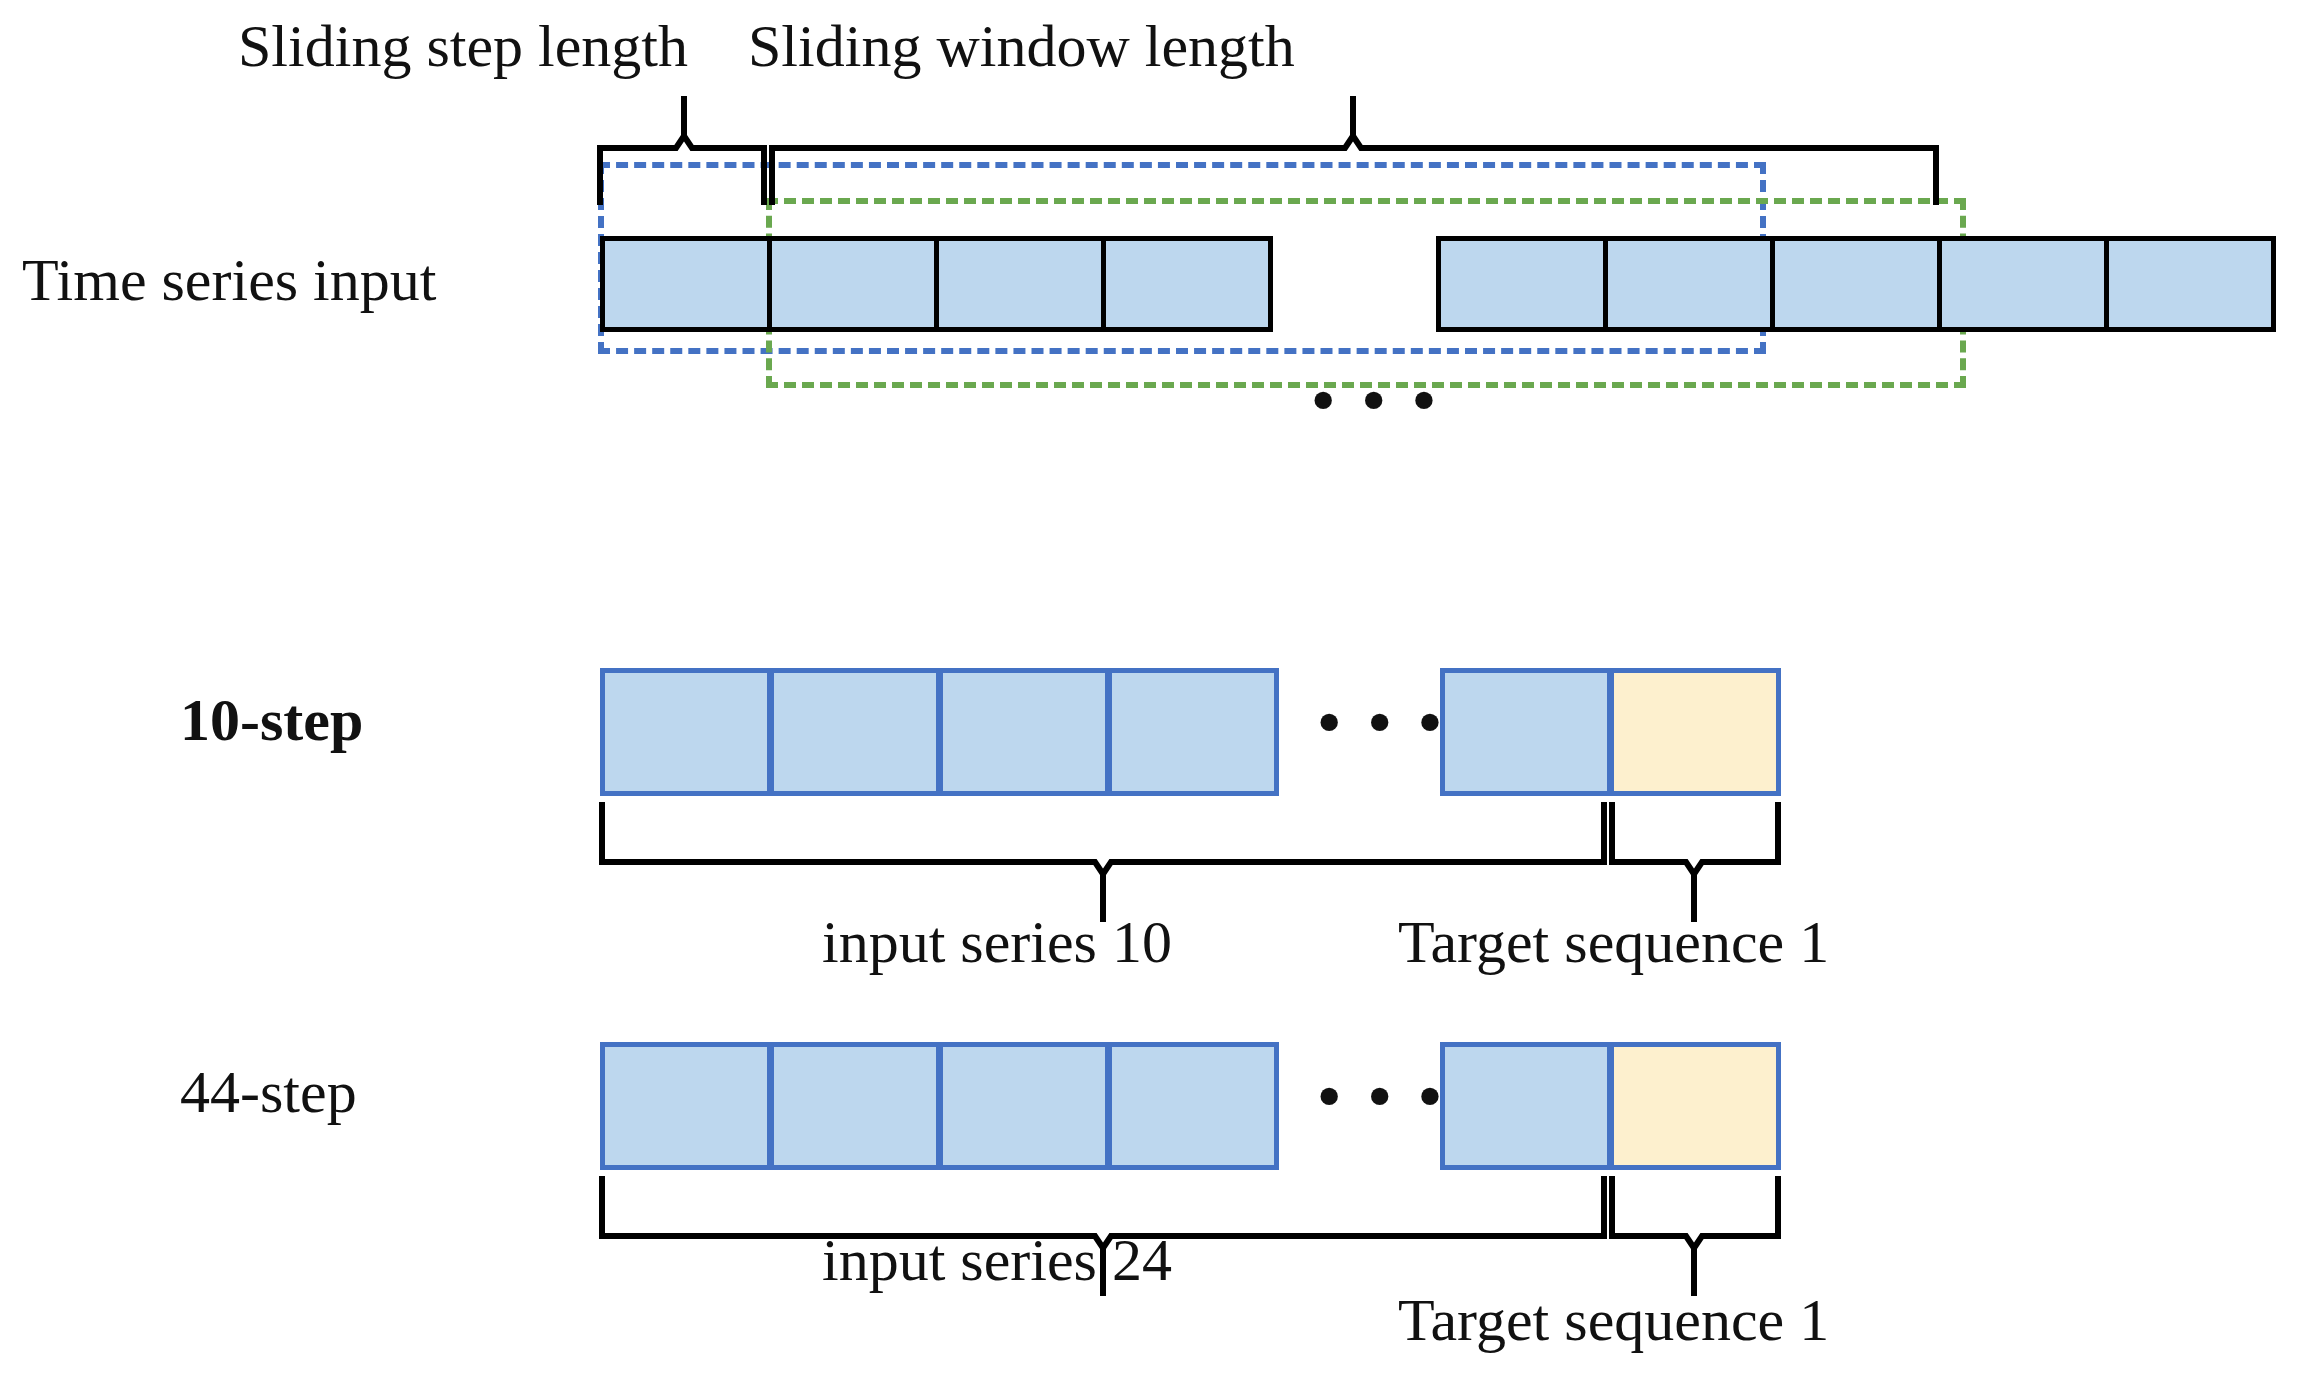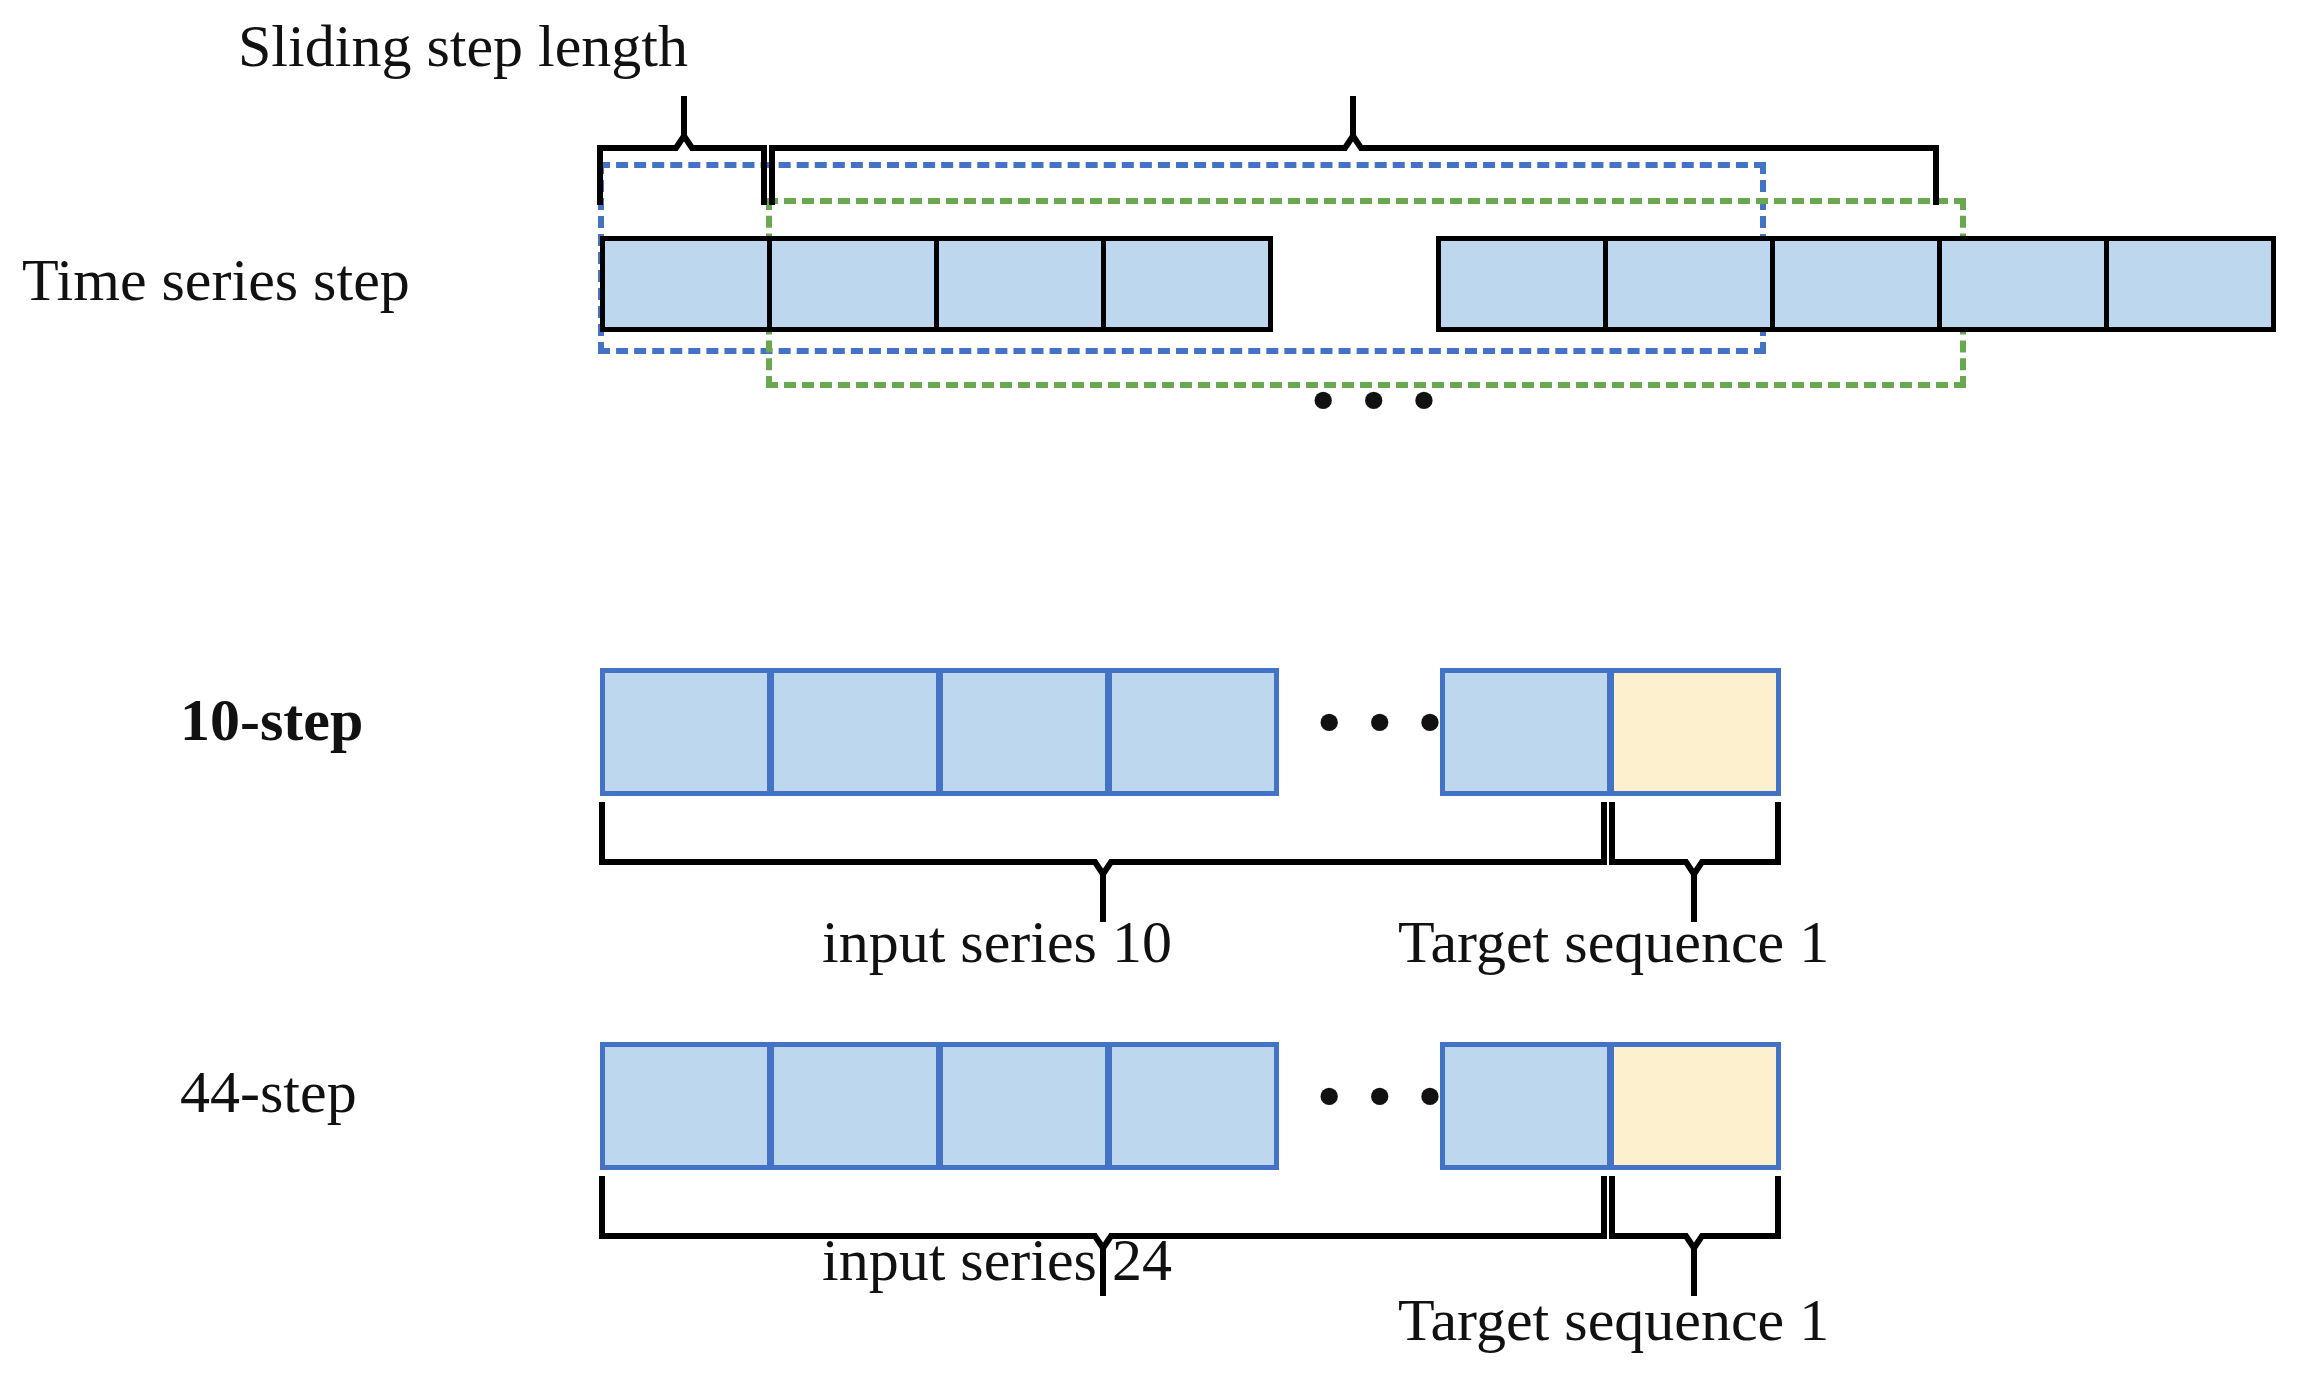--- a/index.html
+++ b/index.html
@@ -20,22 +20,23 @@
   .brace{fill:none;stroke:#000;stroke-width:6;stroke-linecap:butt;stroke-linejoin:miter;}
   .tick{stroke:#000;stroke-width:6;}
 </style>
 </head>
 <body>
 
 <div class="stage">
 
   <div class="lbl" style="left:238px;top:16px;">Sliding step length</div>
 
+  <div class="lbl" style="left:748px;top:16px;">Sliding window length</div>
 
-  <div class="lbl" style="left:22px;top:250px;">Time series step</div>
+  <div class="lbl" style="left:22px;top:250px;">Time series input</div>
 
   <div class="dashbox dash-blue" style="left:598px;top:162px;width:1168px;height:192px;"></div>
   <div class="dashbox dash-green" style="left:766px;top:198px;width:1200px;height:190px;"></div>
 
   <div class="cell ts-cell" style="left:600px;top:236px;width:172px;height:96px;"></div>
   <div class="cell ts-cell" style="left:767px;top:236px;width:172px;height:96px;"></div>
   <div class="cell ts-cell" style="left:934px;top:236px;width:172px;height:96px;"></div>
   <div class="cell ts-cell" style="left:1101px;top:236px;width:172px;height:96px;"></div>
 
   <div class="dots" style="left:1312px;top:368px;">• • •</div>

